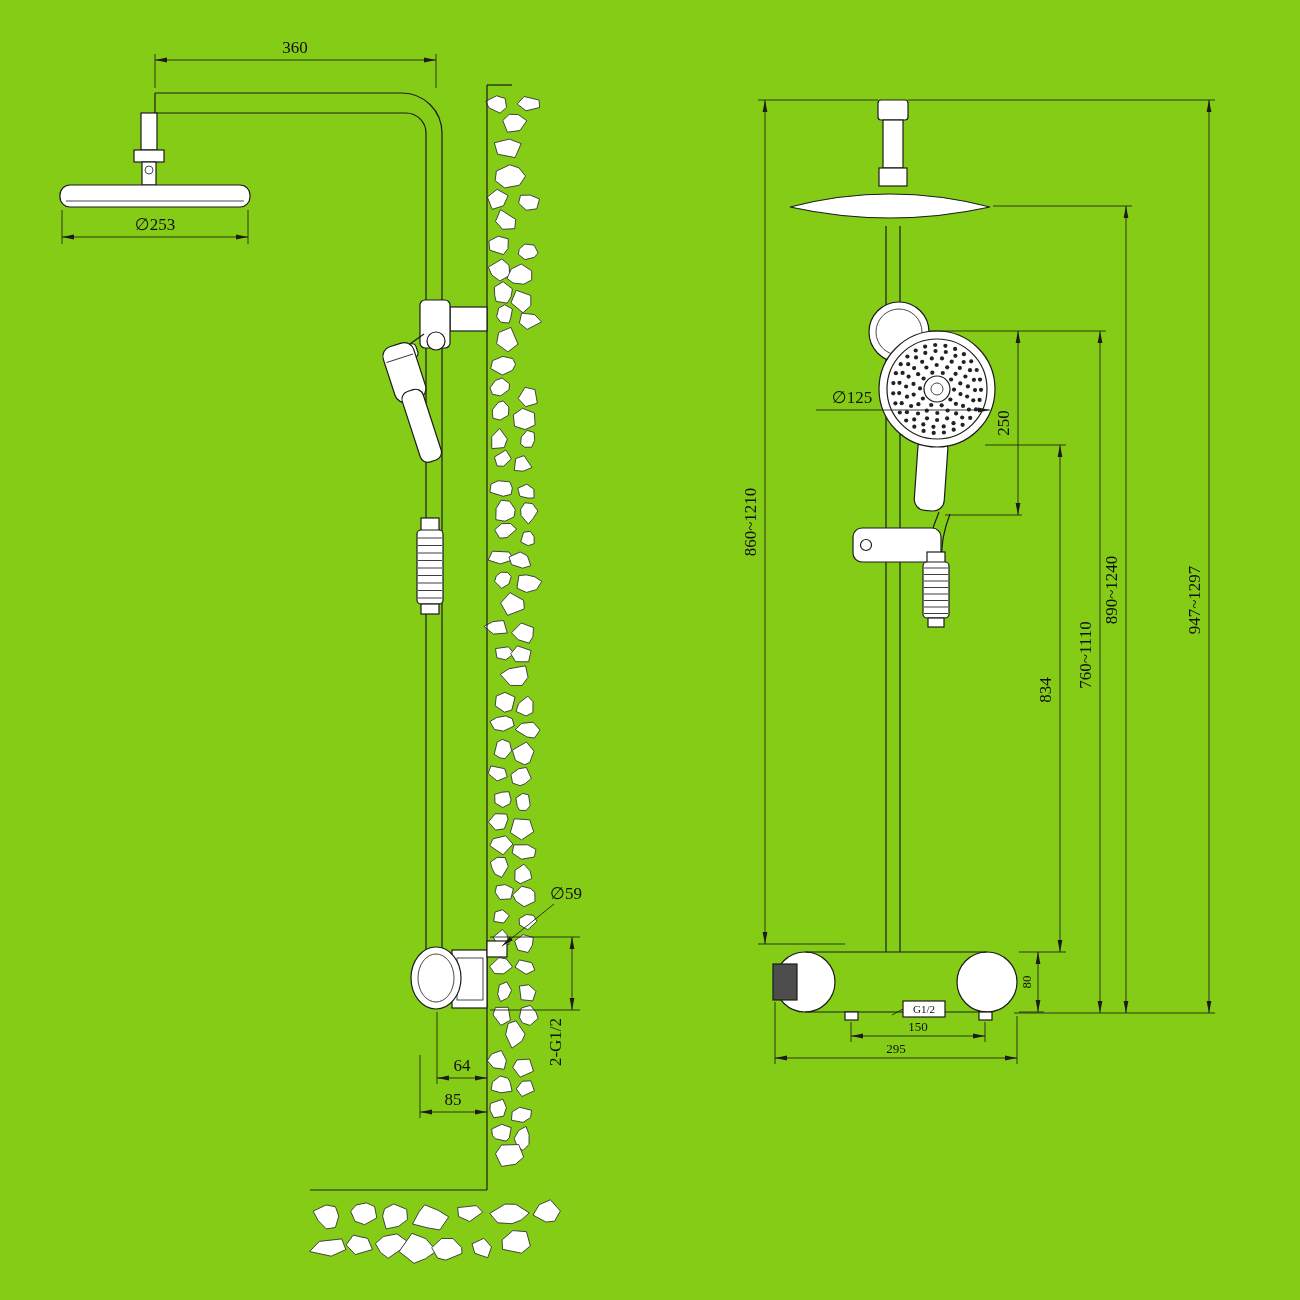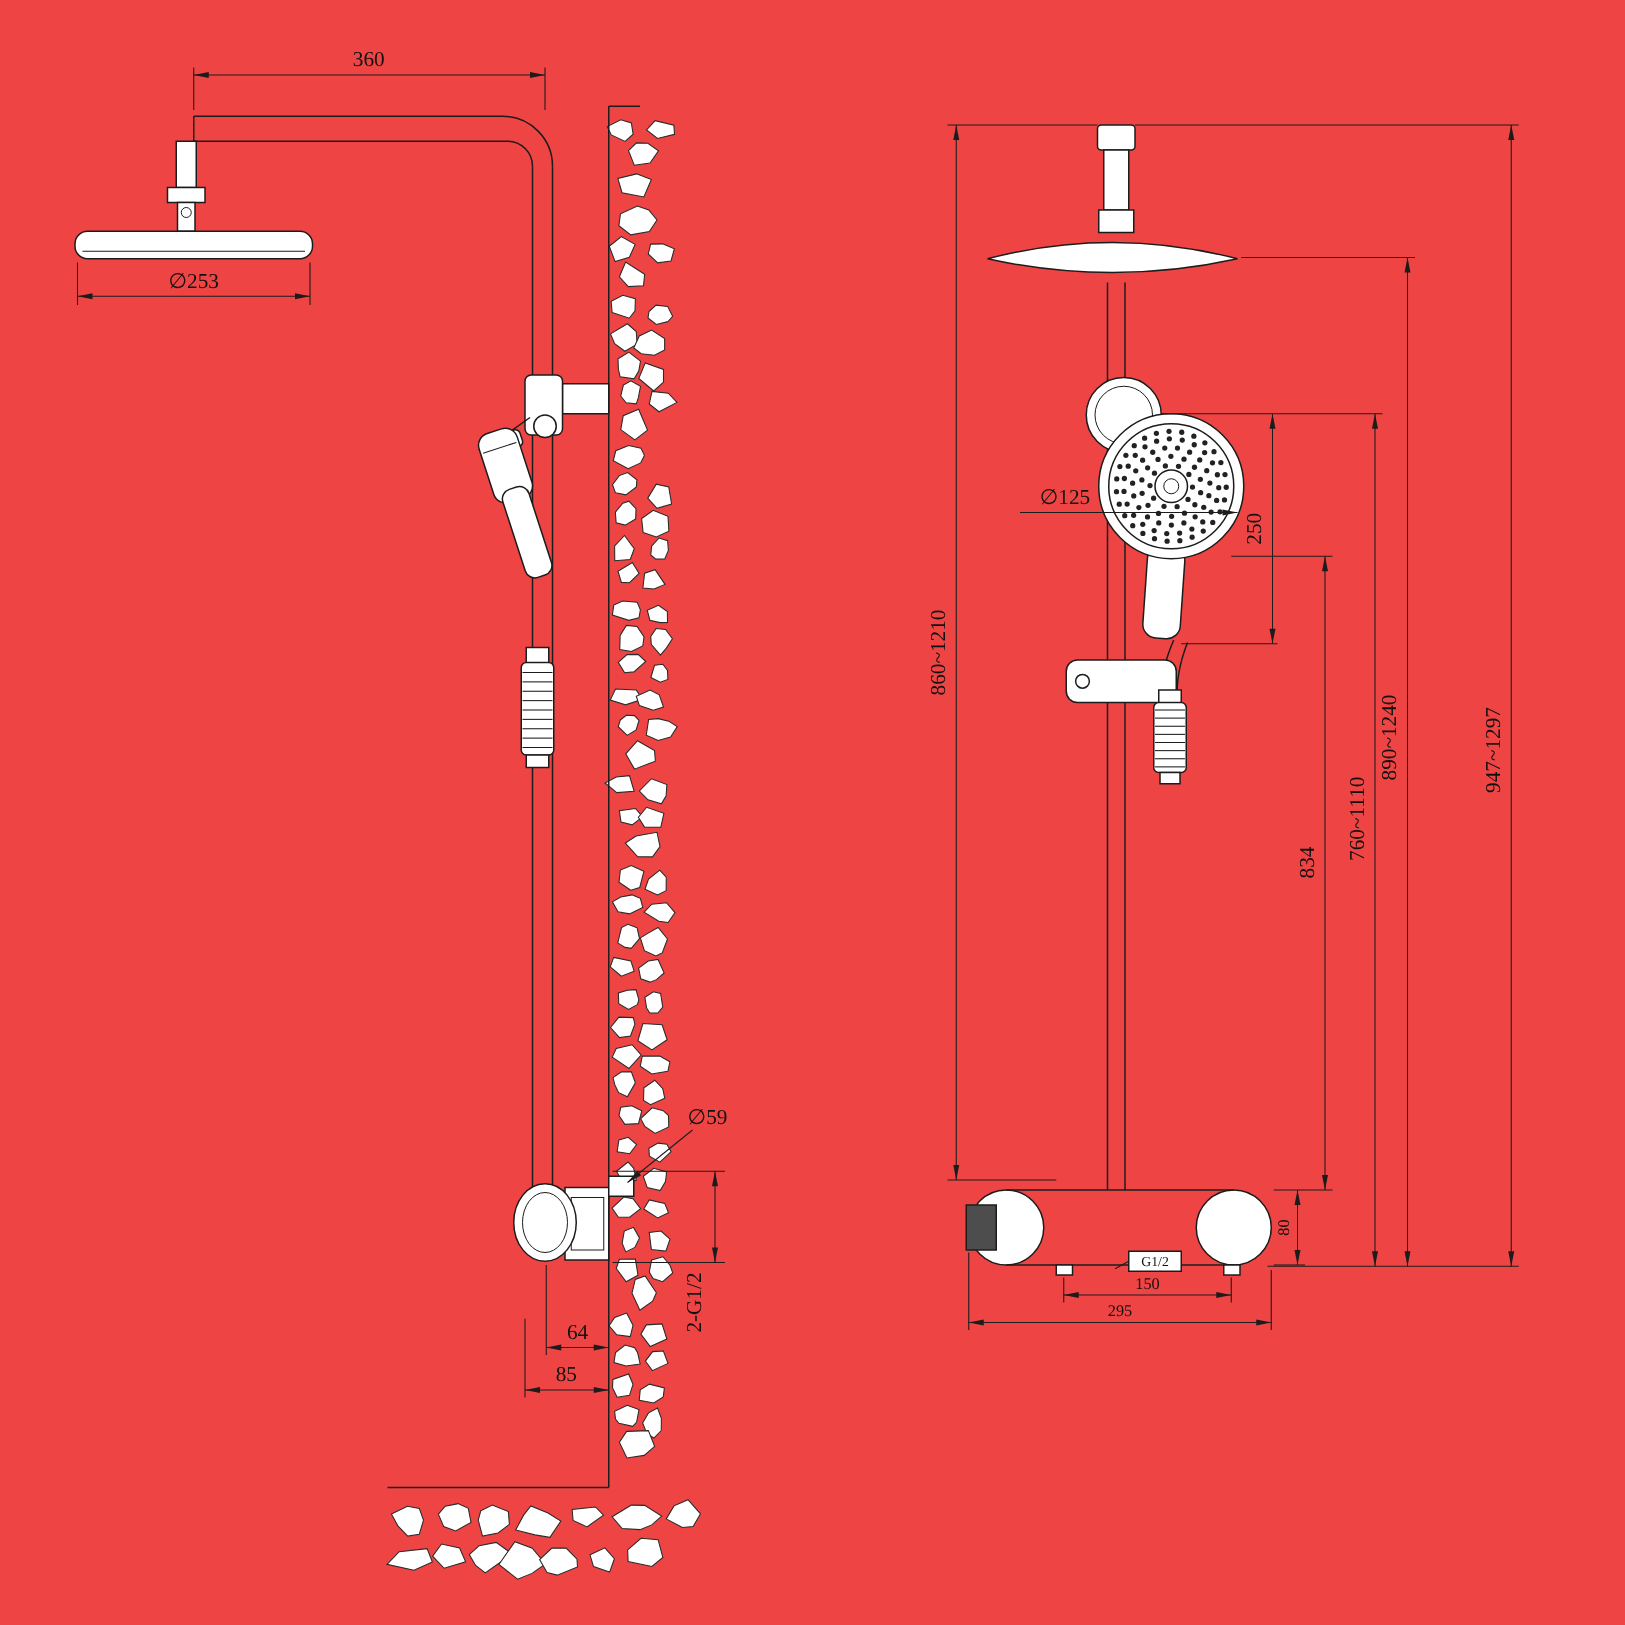--- a/index.html
+++ b/index.html
@@ -1,16 +1,16 @@
 <!DOCTYPE html>
 <html><head>
 <meta charset="utf-8">
 <style>
   html,body{margin:0;padding:0;background:#ffffff;}
-  #stage{width:1300px;height:1300px;background:#ef4444;position:relative;overflow:hidden;}
+  #stage{width:1300px;height:1300px;background:#84cc16;position:relative;overflow:hidden;}
   svg{display:block;}
   .ln{stroke:#1c1c1c;stroke-width:1.2;fill:none;}
   .lnw{stroke:#1c1c1c;stroke-width:1.2;fill:#ffffff;}
   .thin{stroke:#1c1c1c;stroke-width:0.8;fill:none;}
   .thinw{stroke:#1c1c1c;stroke-width:0.8;fill:#ffffff;}
   .ext,.dimln{stroke:#1c1c1c;stroke-width:0.85;fill:none;}
   .dim{font-family:"Liberation Serif","DejaVu Serif",serif;font-size:17px;fill:#111;}
   .dim-sm{font-family:"Liberation Serif","DejaVu Serif",serif;font-size:13px;fill:#111;}
   .dim-xs{font-family:"Liberation Serif","DejaVu Serif",serif;font-size:11px;fill:#111;}
   #wall-stones polygon,#ground-stones polygon{fill:#ffffff;stroke:#2a2a2a;stroke-width:0.85;}

